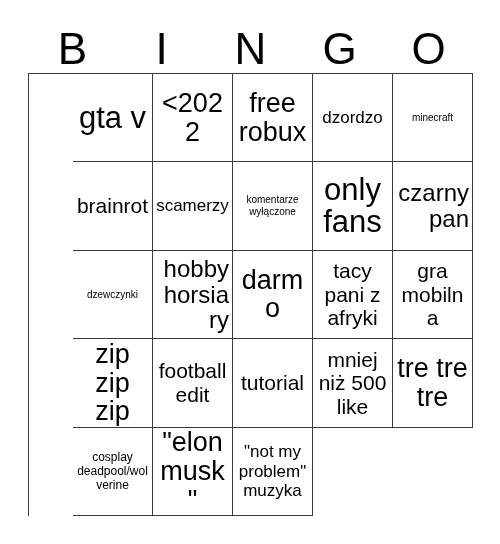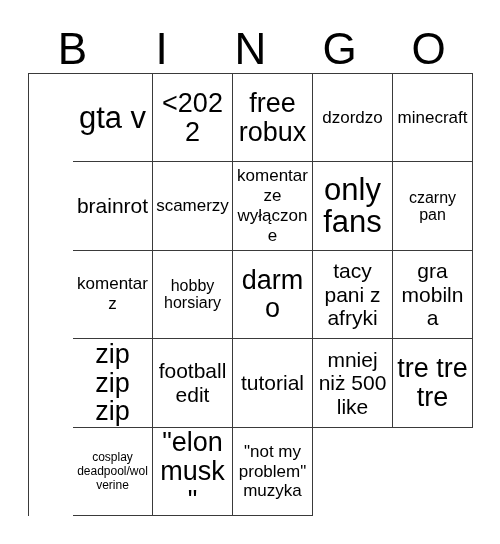--- a/index.html
+++ b/index.html
@@ -79,24 +79,24 @@
     width: 100%;
     line-height: 1.04;
     word-wrap: break-word;
     overflow-wrap: break-word;
     white-space: pre-line;
   }
 
   
   .fs-xxl .cell-text { font-size: 31px; }
   .fs-xl  .cell-text { font-size: 27px; line-height: 1.06; }
-  .fs-lg  .cell-text { font-size: 16px; line-height: 1.08; }
+  .fs-lg  .cell-text { font-size: 24px; line-height: 1.08; text-align: right; }
   .fs-md  .cell-text { font-size: 21px; line-height: 1.12; text-align: center; }
   .fs-sm  .cell-text { font-size: 17px; line-height: 1.14; }
-  .fs-xs  .cell-text { font-size: 17px; line-height: 1.18; }
+  .fs-xs  .cell-text { font-size: 10px; line-height: 1.18; }
   .fs-xxs .cell-text { font-size: 12px; line-height: 1.2; }
 </style>
 </head>
 <body>
 
 <div id="card">
 
   <div id="header">
     <div class="header-cell">
       <span class="header-letter">B</span>
@@ -147,21 +147,21 @@
     <div class="cell fs-xxl">
       <span class="cell-text">only
 fans</span>
     </div>
     <div class="cell fs-lg">
       <span class="cell-text">czarny
 pan</span>
     </div>
 
     <div class="cell fs-xs">
-      <span class="cell-text">komentarz</span>
+      <span class="cell-text">dzewczynki</span>
     </div>
     <div class="cell fs-lg">
       <span class="cell-text">hobby
 horsiary</span>
     </div>
     <div class="cell fs-xl">
       <span class="cell-text">darmo</span>
     </div>
     <div class="cell fs-md">
       <span class="cell-text">tacy

